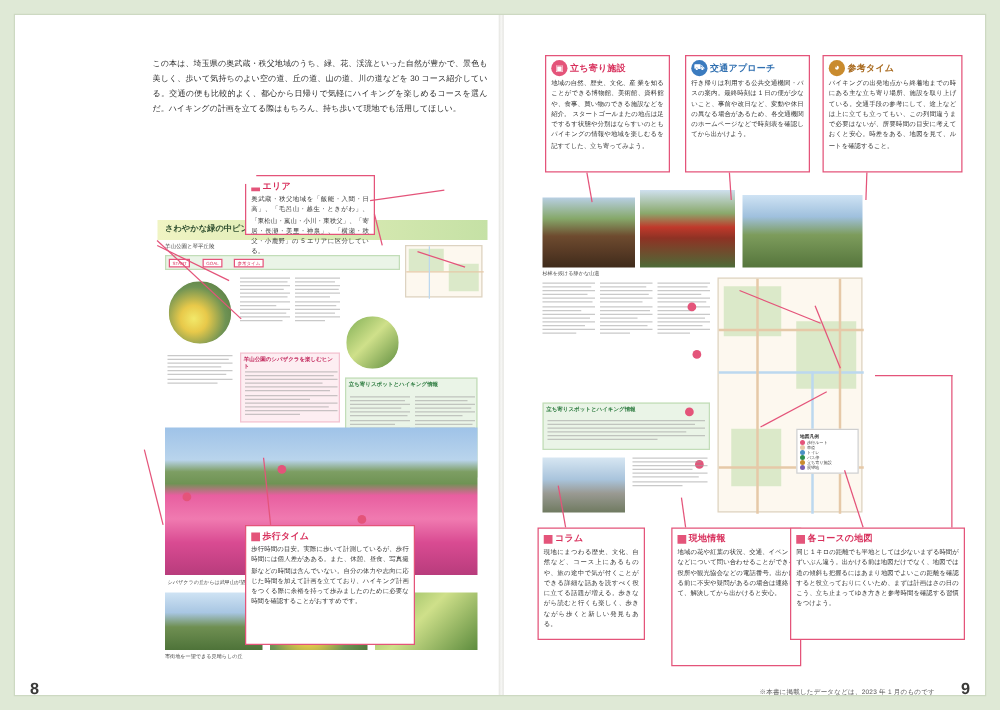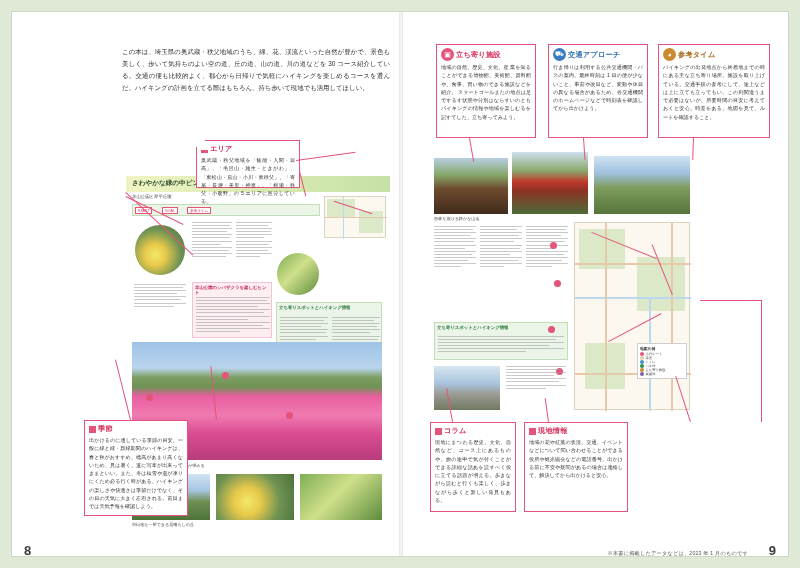--- a/index.html
+++ b/index.html
@@ -429,29 +429,29 @@
   <div class="callout" style="left:196px; top:140px; width:0; height:0; border:0;"></div>
 
   <div class="callout" style="left:199px; top:142px; width:0; height:0; border:0;"></div>
 
   <div class="callout" style="left:200px; top:143px; width:0; height:0; border:0;"></div>
 
   <div class="callout" style="left:197px; top:139px; width:0; height:0; border:0;"></div>
 
   <div class="line" style="left:300px; top:171px; width:26px; transform:rotate(76deg);"></div>
 
-  <div class="callout" style="left:84px; top:420px; width:104px; height:96px;">
+  <div class="line" style="left:130px; top:420px; width:62px; transform:rotate(-104deg);"></div>
+
+  <div class="callout" style="left:196px; top:420px; width:136px; height:96px;">
     <div class="chead">
       <div class="sq"></div>
-      <div class="ctitle">季節</div>
-    </div>
-    <div class="cbody">出かけるのに適している季節の目安。一般に緑と緑・新緑期間のハイキングは、春と秋がおすすめ。標高があまり高くないため、見は暑く、道に写本が出来ってきまといい。また、冬は積雪や道が凍りにくため必る行く時がある。ハイキングの楽しさや快適さは季節だけでなく、その日の天気に大きく左右される。前日までは天気予報を確認しよう。</div>
-  </div>
-  <div class="line" style="left:130px; top:420px; width:62px; transform:rotate(-104deg);"></div>
-
+      <div class="ctitle">歩行タイム</div>
+    </div>
+    <div class="cbody">歩行時間の目安。実際に歩いて計測しているが、歩行時間には個人差があある。また、休憩、昼食、写真撮影などの時間は含んでいない。自分の体力や志向に応じた時間を加えて計画を立てており、ハイキング計画をつくる際に余裕を持って歩みましたのために必要な時間を確認することがおすすめです。</div>
+  </div>
   <div class="line" style="left:216px; top:420px; width:54px; transform:rotate(-96deg);"></div>
 
   <div class="callout icon-head" style="left:436px; top:44px; width:100px; height:94px;">
     <div class="chead">
       <div class="badge" style="background:#e4547a;">▣</div>
       <div class="ctitle">立ち寄り施設</div>
     </div>
     <div class="cbody">地域の自然、歴史、文化、産 業を知ることができる博物館、美術館、資料館や、食事、買い物のできる施設などを紹介。 スタートゴールまたの地点は足でするす状態や分別はならすいのともパイキングの情報や地域を楽しむるを記すてした、立ち寄ってみよう。</div>
   </div>
   <div class="line" style="left:470px; top:138px; width:24px; transform:rotate(80deg);"></div>
@@ -476,25 +476,32 @@
 
   <div class="callout" style="left:430px; top:422px; width:86px; height:90px;">
     <div class="chead">
       <div class="sq"></div>
       <div class="ctitle">コラム</div>
     </div>
     <div class="cbody">現地にまつわる歴史、文化、自然など、コース上にあるものや、旅の途中で気が付くことができる詳細な話あを読すべく役に立てる話題が増える。歩きながら読むと行くも楽しく、歩きながら歩くと新しい発見もある。</div>
   </div>
   <div class="line" style="left:452px; top:422px; width:34px; transform:rotate(-100deg);"></div>
 
-  <div class="callout" style="left:524px; top:422px; width:104px; height:90px;">
+  <div class="callout" style="left:537px; top:422px; width:104px; height:111px;">
     <div class="chead">
       <div class="sq"></div>
       <div class="ctitle">現地情報</div>
     </div>
     <div class="cbody">地域の花や紅葉の状況、交通、イベントなどについて問い合わせることができる役所や観光協会などの電話番号。出かける前に不安や疑問があるの場合は連絡して、解決してから出かけると安心。</div>
   </div>
   <div class="line" style="left:548px; top:422px; width:24px; transform:rotate(-98deg);"></div>
 
+  <div class="callout" style="left:632px; top:422px; width:140px; height:90px;">
+    <div class="chead">
+      <div class="sq"></div>
+      <div class="ctitle">各コースの地図</div>
+    </div>
+    <div class="cbody">同じ 1 キロの距離でも平地としては少ないまずる時間がずいぶん違う。出かける前は地図だけでなく、地図では道の傾斜も把握るにはあまり地図でよいこの距離を確認すると役立っておりにくいため、まずは計画はさの日のこう、立ち止まってゆき方きと参考時間を確認する習慣をつけよう。</div>
+  </div>
   <div class="line" style="left:690px; top:422px; width:48px; transform:rotate(-108deg);"></div>
   <div class="line" style="left:762px; top:300px; width:122px; transform:rotate(90deg);"></div>
   <div class="line" style="left:700px; top:300px; width:62px;"></div>
 </div>
 
 </body></html>

